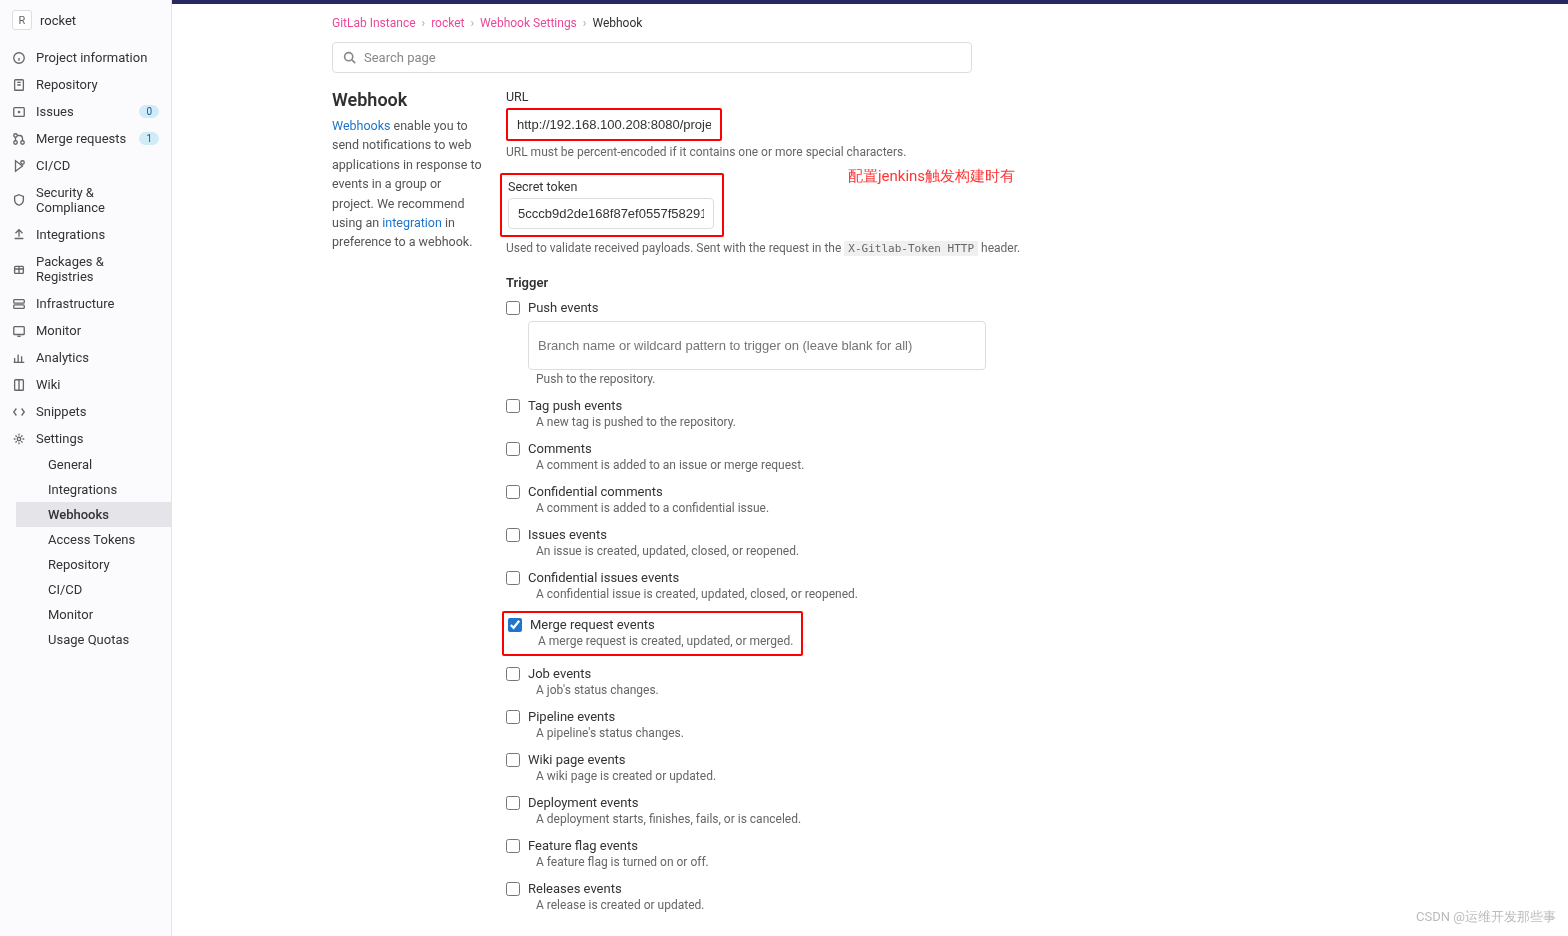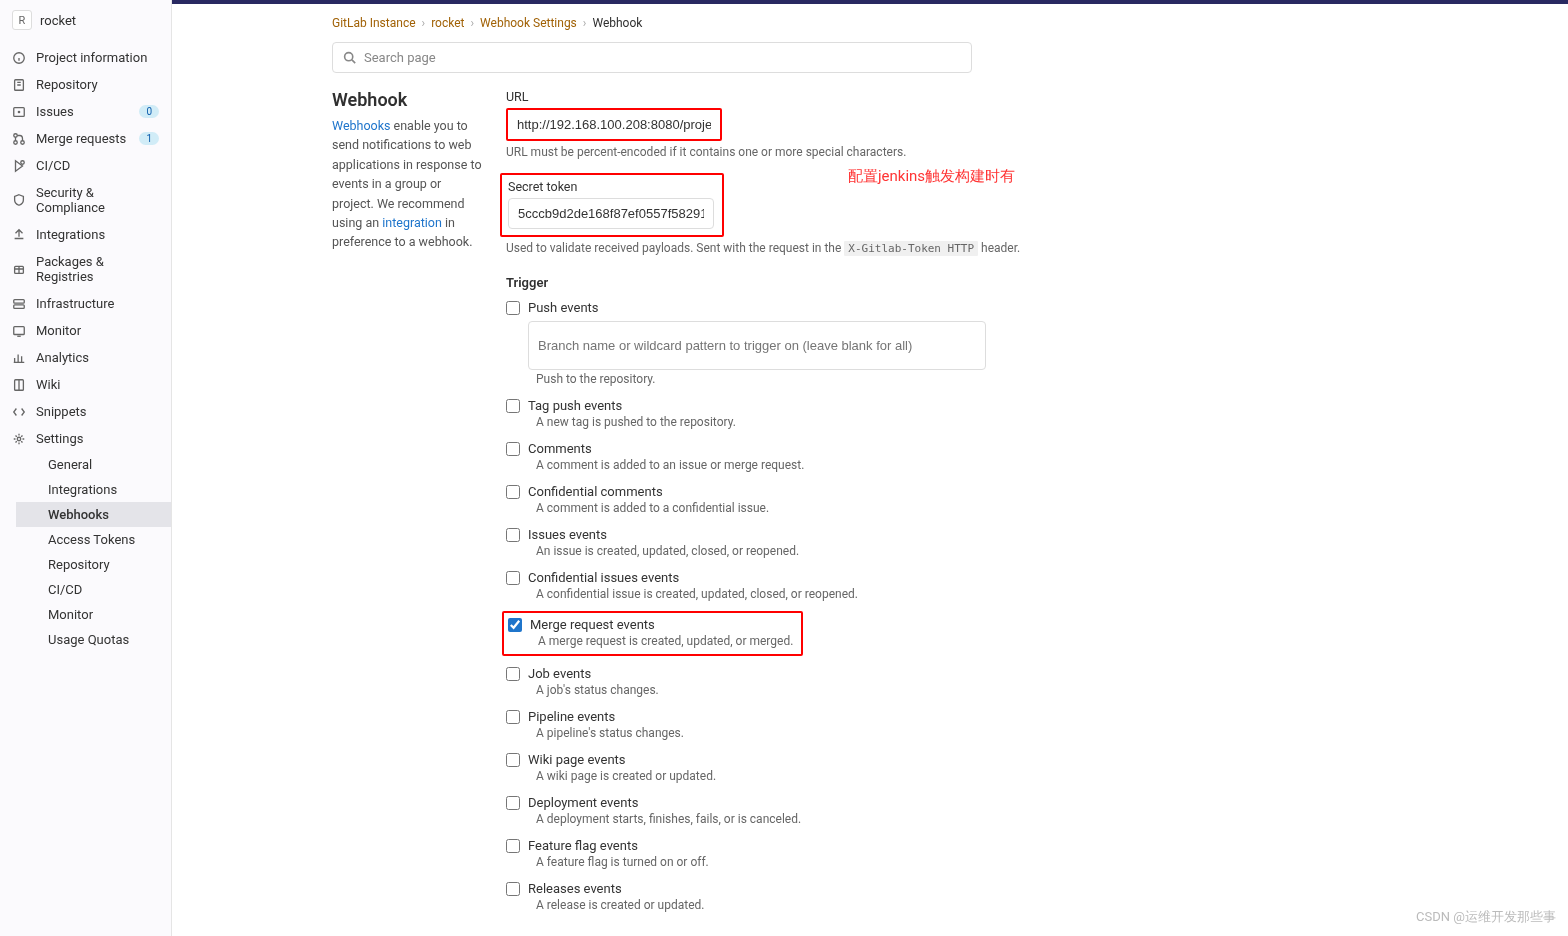--- a/index.html
+++ b/index.html
@@ -12,21 +12,21 @@
 .nav-item { display: flex; align-items: center; padding: 6px 12px; gap: 10px; cursor: pointer; font-size: 13px; color: #333; }
 .nav-item .icon { width: 14px; height: 14px; display: flex; align-items: center; justify-content: center; color: #666; }
 .nav-item .badge { margin-left: auto; background: #d1ecf7; color: #0b5cad; border-radius: 9px; padding: 1px 7px; font-size: 10px; min-width: 16px; text-align: center; }
 .sub-items { padding-left: 16px; }
 .sub-item { padding: 5px 12px 5px 32px; cursor: pointer; font-size: 13px; color: #333; }
 .sub-item.active { background: #e4e4e9; font-weight: 500; }
 .main { flex: 1; padding: 0 0 30px 0; max-width: calc(100% - 172px); }
 .top-bar { height: 4px; background: #292961; }
 .content { padding: 12px 150px 20px 160px; }
 .breadcrumb { display: flex; align-items: center; gap: 6px; font-size: 12px; color: #666; padding: 0 0 12px 0; }
-.breadcrumb a { color: #a16207; text-decoration: none; }
+.breadcrumb a { color: #ec4899; text-decoration: none; }
 .breadcrumb .sep { color: #aaa; }
 .search-box { width: 640px; border: 1px solid #ddd; border-radius: 4px; padding: 7px 10px; display: flex; align-items: center; gap: 8px; margin-bottom: 16px; color: #888; font-size: 13px; }
 .two-col { display: flex; gap: 24px; }
 .left-col { width: 150px; flex-shrink: 0; }
 .right-col { flex: 1; }
 .section-title { font-size: 18px; font-weight: 600; margin-bottom: 6px; color: #303030; }
 .section-desc { font-size: 12.5px; color: #555; line-height: 1.55; }
 .section-desc a { color: #1f75cb; text-decoration: none; }
 .form-group { margin-bottom: 14px; }
 .form-label { font-size: 12.5px; color: #333; display: block; margin-bottom: 4px; }

